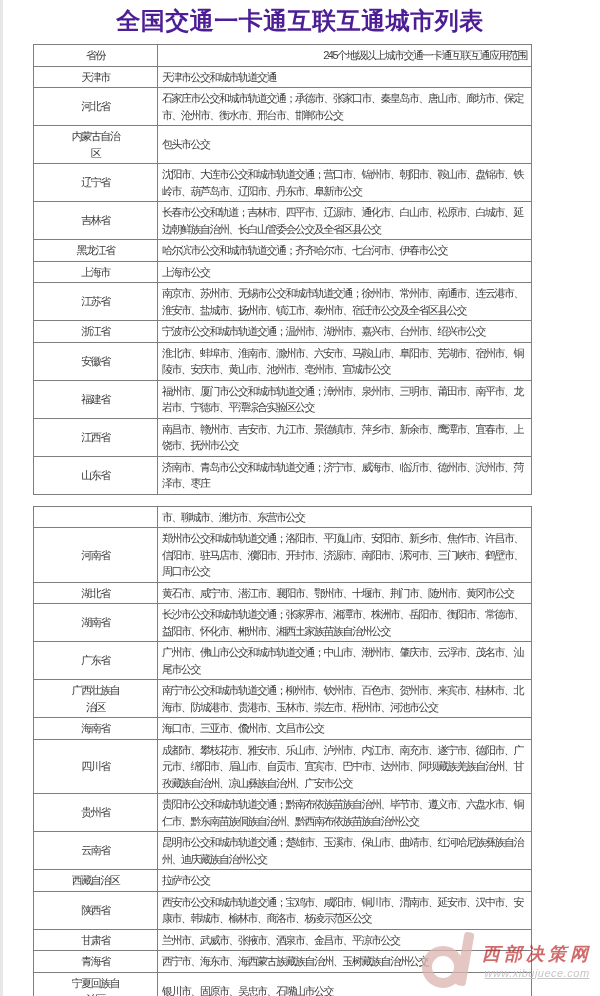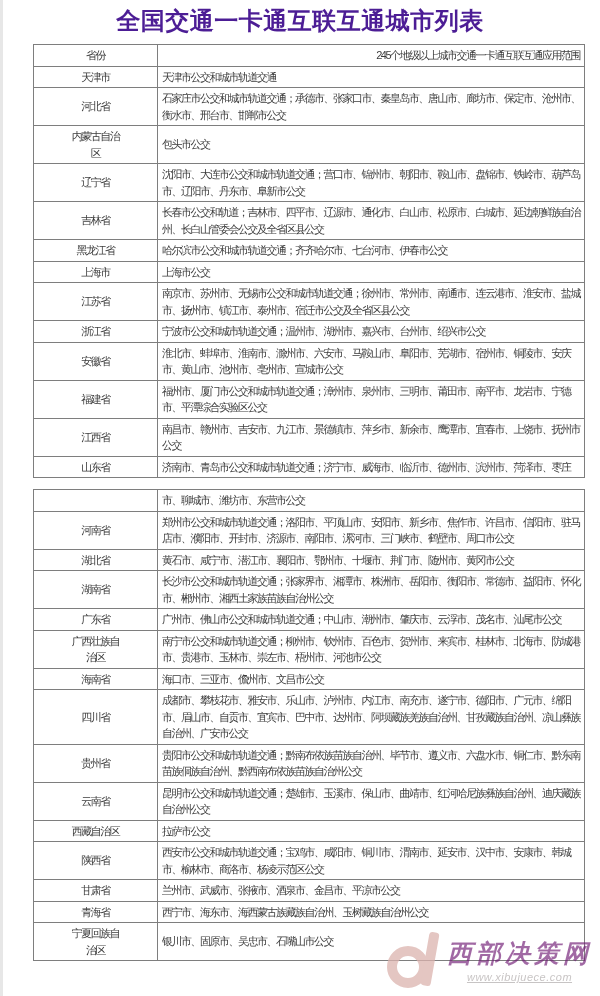--- a/index.html
+++ b/index.html
@@ -10,21 +10,21 @@
   }
   .page-edge{
     position:absolute;left:0;top:0;width:3px;height:996px;background:#e7e7e7;
   }
   .page-title{
     margin:5px 0 7px 0;text-align:center;
     font-size:24px;font-weight:bold;color:#4c1d95;letter-spacing:0.5px;
   }
   table.city-table{
     border-collapse:collapse;table-layout:fixed;
-    width:552px;margin-left:33px;background:#fff;
+    width:499px;margin-left:33px;background:#fff;
   }
   table.t2{margin-top:11px;}
   col.c-prov{width:124px;}
   .city-table td,.city-table th{
     border:1px solid #7e7e7e;
     color:#3c3c3c;font-size:11px;font-weight:normal;
     letter-spacing:-1.5px;line-height:16.5px;
     padding:2px 4px;vertical-align:middle;word-break:break-all;
   }
   .city-table .prov{
@@ -45,21 +45,21 @@
     border:10px solid #dcb3ae;border-radius:50%;
   }
   .wm-logo .stem{
     position:absolute;right:4px;top:0;width:10px;height:54px;
     background:#dcb3ae;border-radius:3px;transform:rotate(10deg);
   }
   .wm-text{display:flex;flex-direction:column;align-items:center;}
   .wm-name{
     font-family:"Liberation Serif","DejaVu Serif",serif;
     font-style:italic;font-weight:bold;
-    font-size:25px;color:#701a75;opacity:0.65;letter-spacing:4px;white-space:nowrap;
+    font-size:18px;color:#b91c1c;opacity:0.65;letter-spacing:4px;white-space:nowrap;
   }
   .wm-url{
     font-size:11px;color:#c2bebe;opacity:0.9;letter-spacing:0.5px;
     text-decoration:underline;margin-top:1px;white-space:nowrap;font-style:italic;
   }
 </style>
 </head>
 <body>
 
 <div class="page-edge"></div>

